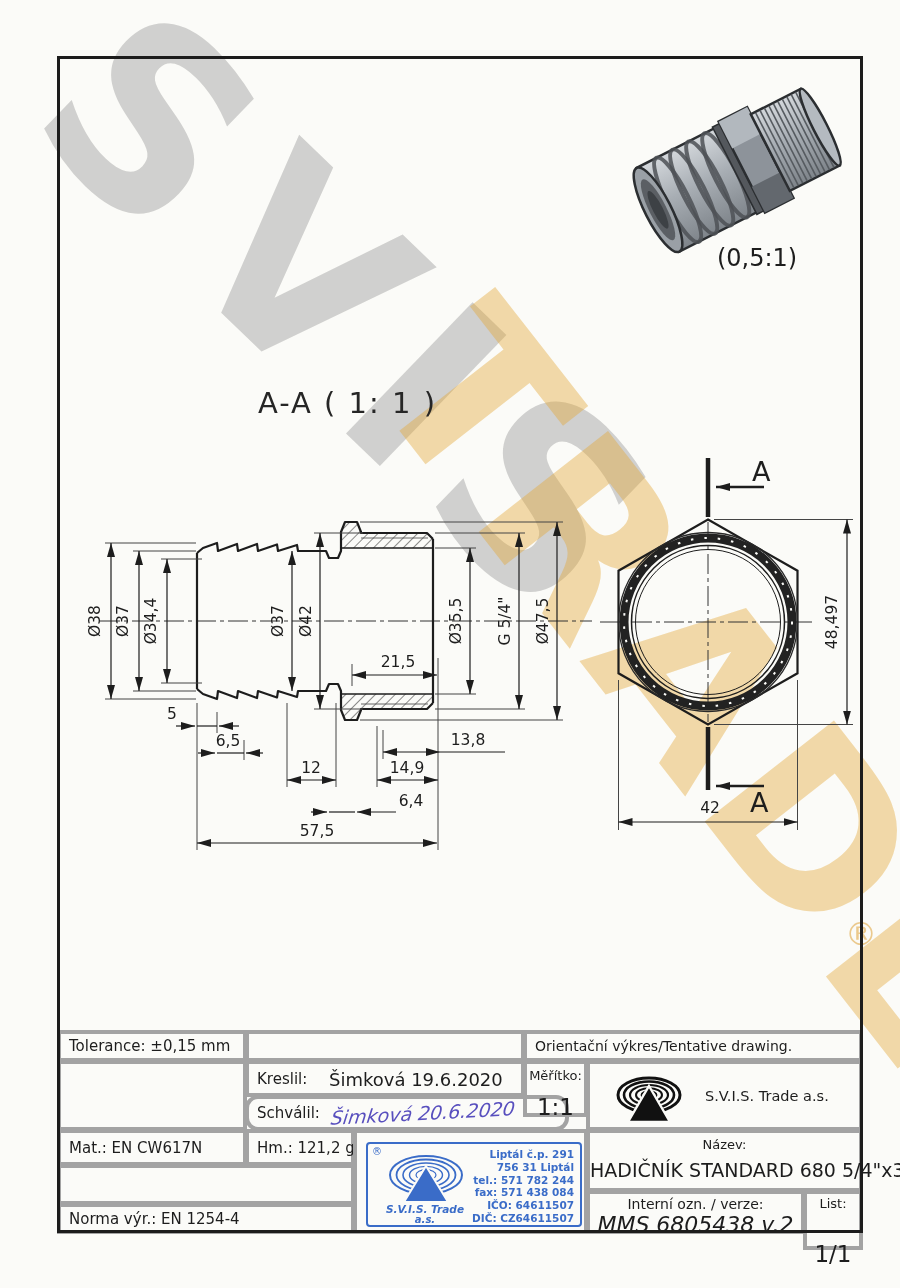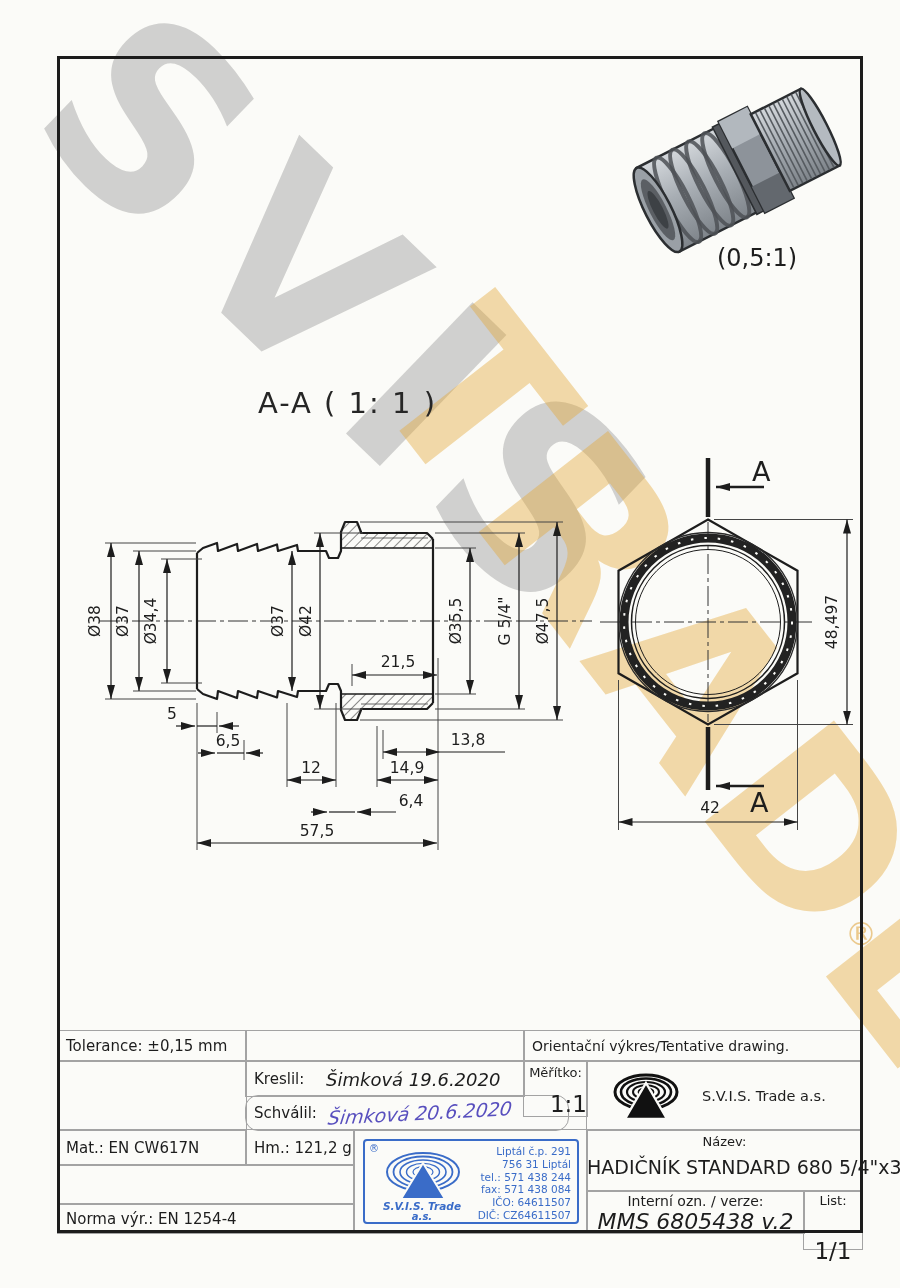--- a/index.html
+++ b/index.html
@@ -13,27 +13,27 @@
   
   .wm{position:absolute;font-weight:bold;pointer-events:none;white-space:nowrap;z-index:1;line-height:1;}
   .wm-svis{left:170px;top:-30px;font-size:250px;letter-spacing:26px;color:rgba(140,140,140,0.38);transform:rotate(44deg);transform-origin:0 0;}
   .wm-trade{left:515px;top:270px;font-size:225px;letter-spacing:10px;color:rgba(228,165,48,0.40);transform:rotate(52deg);transform-origin:0 0;}
   .wm-reg{left:845px;top:918px;font-size:32px;font-weight:normal;color:rgba(222,160,52,0.55);z-index:1;}
   
   .frame{left:57px;top:56px;width:806px;height:1177px;border:3px solid #1c1c1c;z-index:4;pointer-events:none;box-sizing:border-box;}
   svg.draw{left:0;top:0;z-index:2;}
   
   .tb{z-index:3;}
-  .cell{position:absolute;border:1px solid #a3a3a3;box-sizing:border-box;background:transparent;}
+  .cell{position:absolute;border:4px solid #a3a3a3;box-sizing:border-box;background:transparent;}
   .cell .pad{position:absolute;left:8px;top:50%;transform:translateY(-50%);font-size:15px;white-space:nowrap;}
   .lbl-sm{font-size:13px;}
   .center-col{width:100%;text-align:center;position:absolute;}
   .sig{font-style:italic;color:#584fbe;font-size:19px;transform:rotate(-3deg) skewX(-10deg);display:inline-block;}
   .stampbox{position:absolute;left:9px;top:9px;width:216px;height:85px;border:2px solid #3a6cc8;border-radius:4px;color:#3a6cc8;box-sizing:border-box;}
-  .stamp-lines{position:absolute;right:6px;top:4px;text-align:right;font-size:10.5px;line-height:12.8px;white-space:nowrap;}
+  .stamp-lines{position:absolute;right:6px;top:4px;text-align:right;font-size:10.5px;line-height:12.8px;white-space:nowrap;font-weight:bold;}
   .stamp-co{position:absolute;left:12px;top:60px;width:90px;text-align:center;font-size:10.5px;font-weight:bold;font-style:italic;line-height:10px;}
   .stamp-reg{position:absolute;left:4px;top:2px;font-size:10px;}
 </style>
 </head>
 <body>
 
 <div class="wm wm-svis">SVIS</div>
 <div class="wm wm-trade">TRADE</div>
 <div class="wm wm-reg">®</div>
 
@@ -222,29 +222,29 @@
     <div class="pad">Tolerance: ±0,15 mm</div>
   </div>
   <div class="cell" style="left:245px;top:1030px;width:280px;height:32px;"></div>
   <div class="cell" style="left:523px;top:1030px;width:340px;height:32px;">
     <div class="pad" style="font-size:14px;">Orientační výkres/Tentative drawing.</div>
   </div>
 
   <div class="cell" style="left:57px;top:1060px;width:190px;height:71px;"></div>
   <div class="cell" style="left:245px;top:1060px;width:280px;height:37px;">
     <div class="pad">Kreslil:</div>
-    <div class="pad" style="left:80px;font-size:18px;font-style:italic;">Šimková 19.6.2020</div>
+    <div class="pad" style="left:80px;font-size:18px;">Šimková 19.6.2020</div>
   </div>
   <div class="cell" style="left:245px;top:1095px;width:324px;height:36px;border-radius:13px;">
     <div class="pad">Schválil:</div>
     <div class="pad" style="left:82px;"><span class="sig">Šimková 20.6.2020</span></div>
   </div>
   <div class="cell" style="left:523px;top:1060px;width:65px;height:57px;">
     <div class="center-col lbl-sm" style="top:4px;">Měřítko:</div>
-    <div class="center-col" style="top:30px;font-size:23px;text-align:right;">1:1</div>
+    <div class="center-col" style="top:30px;font-size:23px;">1:1</div>
   </div>
   <div class="cell" style="left:586px;top:1060px;width:277px;height:71px;padding-left:36px;">
     <svg style="position:absolute;left:22px;top:10px;" width="74" height="52" viewBox="0 0 74 52">
       <g fill="none" stroke="#111">
         <ellipse cx="37" cy="21" rx="31" ry="17" stroke-width="3"></ellipse>
         <ellipse cx="37" cy="21" rx="25" ry="13.5" stroke-width="2.6"></ellipse>
         <ellipse cx="37" cy="21" rx="19" ry="10" stroke-width="2.2"></ellipse>
         <ellipse cx="37" cy="21" rx="13" ry="6.8" stroke-width="2"></ellipse>
         <ellipse cx="37" cy="21" rx="7.5" ry="4" stroke-width="1.8"></ellipse>
       </g>
@@ -277,21 +277,21 @@
         </g>
         <path d="M42,14 L64,50 L20,50 Z" fill="#3a6cc8" stroke="#fbfbf8" stroke-width="2"></path>
       </svg>
       <div class="stamp-co">
         <span>S.V.I.S. Trade</span><br>
         <span style="font-size:10px;text-align:center;">a.s.</span>
       </div>
       <div class="stamp-lines">
         <div>Liptál č.p. 291</div>
         <div>756 31 Liptál</div>
-        <div>tel.: 571 438 244</div>
+        <div>tel.: 571 782 244</div>
         <div>fax: 571 438 084</div>
         <div>IČO: 64611507</div>
         <div>DIČ: CZ64611507</div>
       </div>
     </div>
   </div>
 
   <div class="cell" style="left:586px;top:1129px;width:277px;height:63px;">
     <div class="center-col lbl-sm" style="top:4px;">Název:</div>
     <div class="center-col" style="top:26px;font-size:19px;white-space:nowrap;">HADIČNÍK STANDARD 680 5/4"x38</div>

